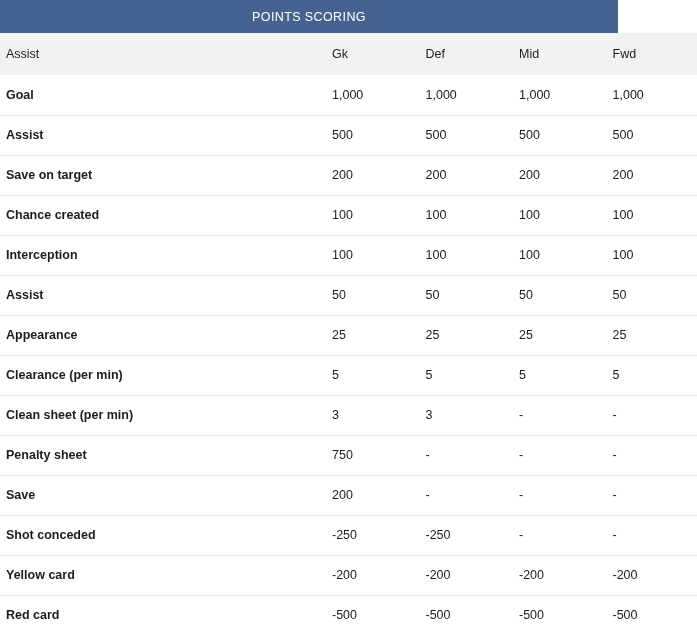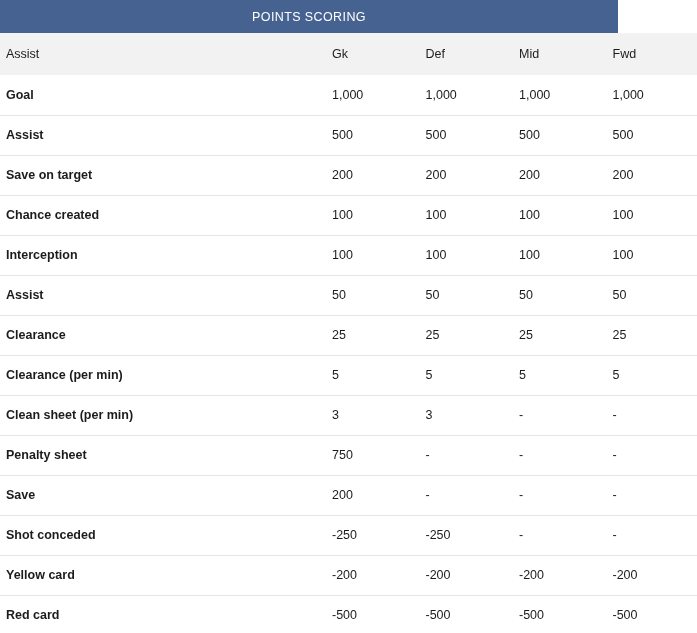--- a/index.html
+++ b/index.html
@@ -128,21 +128,21 @@
           <td>100</td>
         </tr>
         <tr>
           <td class="event-cell">Assist</td>
           <td>50</td>
           <td>50</td>
           <td>50</td>
           <td>50</td>
         </tr>
         <tr>
-          <td class="event-cell">Clearance</td>
+          <td class="event-cell">Appearance</td>
           <td>25</td>
           <td>25</td>
           <td>25</td>
           <td>25</td>
         </tr>
         <tr>
           <td class="event-cell">Clearance (per min)</td>
           <td>5</td>
           <td>5</td>
           <td>5</td>

